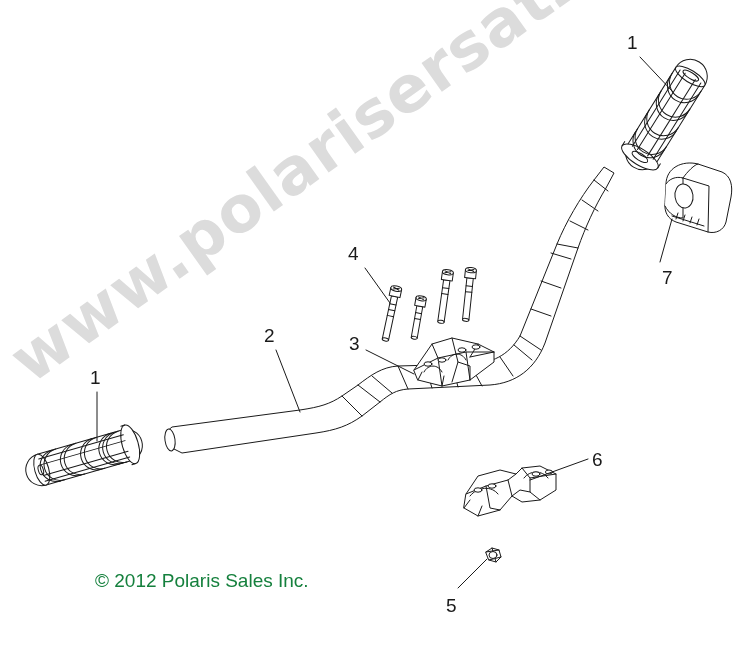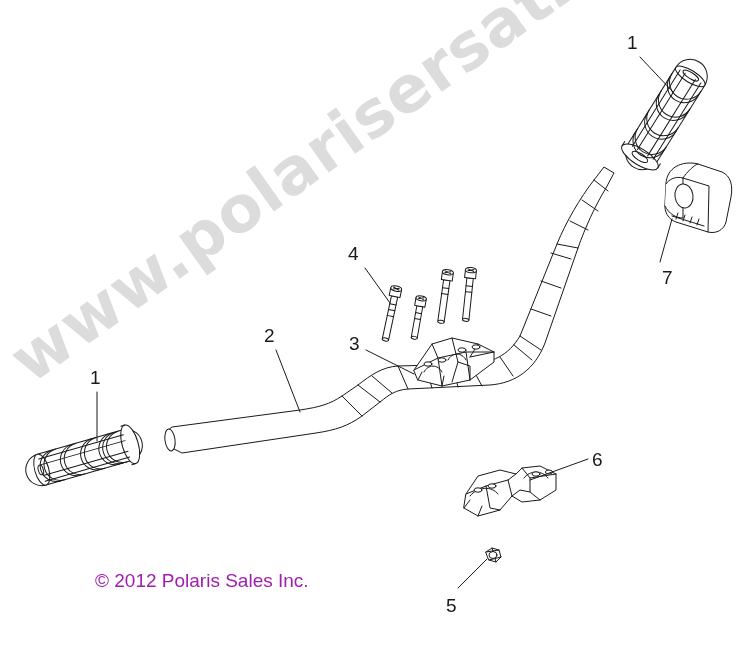--- a/index.html
+++ b/index.html
@@ -52,21 +52,21 @@
     line-height: 1;
     user-select: none;
   }
   #copyright-notice {
     position: absolute;
     left: 95px;
     top: 570px;
     z-index: 4;
     font-family: "Liberation Sans", sans-serif;
     font-size: 19px;
-    color: #a21caf;
+    color: #15803d;
     white-space: nowrap;
     user-select: none;
   }
 </style>
 </head>
 <body>
 
 <div id="diagram-root">
 
   <div id="watermark-layer">

